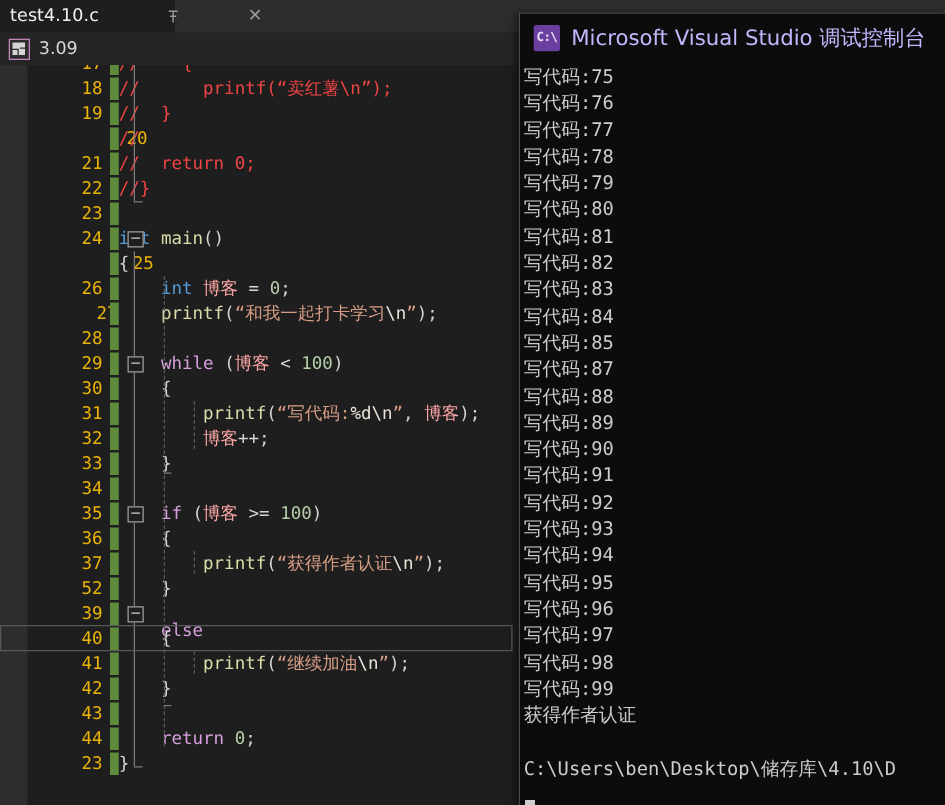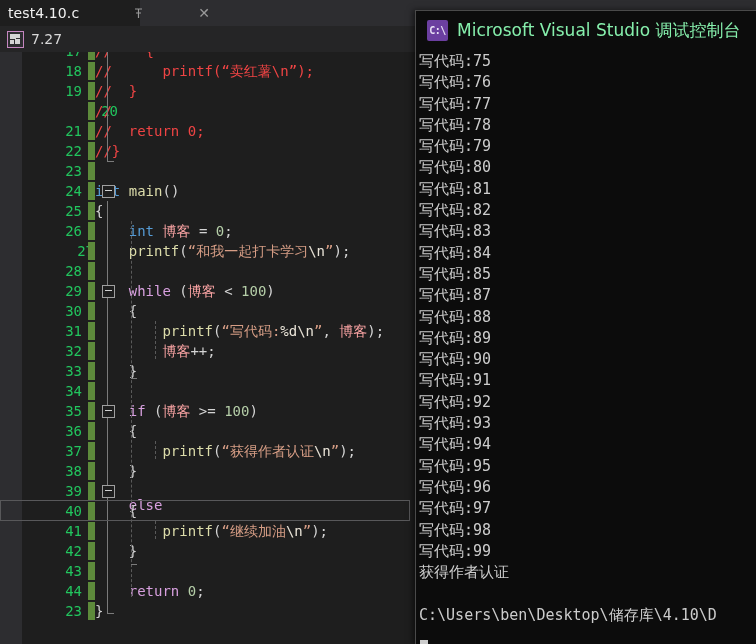--- a/index.html
+++ b/index.html
@@ -32,21 +32,21 @@
   #bc-text{color:#d8d8d8;font-size:14px;margin-left:7px;}
 
   
   #editor{position:absolute;left:0;top:52px;width:756px;height:592px;background:#1e1e1e;overflow:hidden;}
   #breakpoint-margin{position:absolute;left:0;top:0;width:22px;height:592px;background:#2d2d30;}
   #gutter{position:absolute;left:22px;top:0;width:66px;height:592px;background:#1e1e1e;}
   #change-bar{position:absolute;left:88px;top:0;width:7px;height:592px;background:#1e1e1e;}
   #change-bar .seg{position:absolute;left:0;width:7px;background:#5d8a3b;}
   #code-area{position:absolute;left:95px;top:0;width:661px;height:592px;overflow:hidden;}
 
-  .ln{position:absolute;left:0;width:60px;text-align:right;color:#22c55e;
+  .ln{position:absolute;left:0;width:60px;text-align:right;color:#eab308;
       font-family:"DejaVu Sans Mono","Liberation Mono",monospace;font-size:14px;height:20px;line-height:20px;}
   .cl{position:absolute;left:0;height:20px;line-height:20px;white-space:pre;
       font-family:"DejaVu Sans Mono","Liberation Mono",monospace;font-size:14px;color:#d4d4d4;}
 
   
   .c-com{color:#ef4444;}
   .c-kw{color:#569cd6;}
   .c-kw2{color:#d8a0df;}
   .c-var{color:#fca5a5;}
   .c-fn{color:#dcdcaa;}
@@ -68,21 +68,21 @@
 
   
   #console-win{position:absolute;left:415px;top:10px;width:341px;height:634px;
                background:#0c0c0c;border-left:1px solid #4a4a4a;border-top:1px solid #4a4a4a;
                box-shadow:-2px 0 6px rgba(0,0,0,.55);overflow:hidden;}
   #console-title{height:39px;display:flex;align-items:center;background:#0c0c0c;}
   #cmd-icon{width:21px;height:21px;margin-left:11px;background:#6b3fa0;border-radius:2px;
             display:flex;align-items:center;justify-content:center;flex:none;}
   #cmd-icon span{color:#e8e0f5;font-size:10px;font-family:"DejaVu Sans Mono","Liberation Mono",monospace;
                  font-weight:bold;letter-spacing:-.5px;}
-  #console-title-text{color:#86efac;font-size:17px;margin-left:9px;white-space:nowrap;}
+  #console-title-text{color:#c4b5fd;font-size:17px;margin-left:9px;white-space:nowrap;}
   #console-body{position:absolute;left:0;top:40px;width:341px;height:594px;
                 font-family:"DejaVu Sans Mono","Liberation Mono",monospace;
                 font-size:15px;line-height:21.3px;color:#cccccc;overflow:hidden;}
   #console-body .cline{white-space:pre;padding-left:3px;height:21.3px;}
   #console-cursor{position:absolute;left:4px;top:629px;width:8px;height:15px;background:#cccccc;}
 </style>
 </head>
 <body>
 
 <div id="vs-root">
@@ -99,48 +99,48 @@
     </div>
   </div>
 
   <div id="breadcrumb-bar">
     <span id="bc-icon">
       <span class="pz p1"></span>
         <span class="pz p2"></span>
         <span class="pz p3"></span>
         <span class="pz p4"></span>
     </span>
-    <span id="bc-text">7.27</span>
+    <span id="bc-text">3.09</span>
   </div>
 
   <div id="editor">
     <div id="breakpoint-margin"></div>
     <div id="gutter">
         <div class="ln" style="top: -11px;">17</div>
         <div class="ln" style="top: 9px;">18</div>
         <div class="ln" style="top: 29px;">19</div>
         <div class="ln" style="top: 49px; margin-left: 36px;">20</div>
         <div class="ln" style="top: 69px;">21</div>
         <div class="ln" style="top: 89px;">22</div>
         <div class="ln" style="top: 109px;">23</div>
         <div class="ln" style="top: 129px;">24</div>
-        <div class="ln" style="top: 149px;">25</div>
+        <div class="ln" style="top: 149px; padding-left: 41px;">25</div>
         <div class="ln" style="top: 169px;">26</div>
         <div class="ln" style="top: 189px; margin-left: 12px;">27</div>
         <div class="ln" style="top: 209px;">28</div>
         <div class="ln" style="top: 229px;">29</div>
         <div class="ln" style="top: 249px;">30</div>
         <div class="ln" style="top: 269px;">31</div>
         <div class="ln" style="top: 289px;">32</div>
         <div class="ln" style="top: 309px;">33</div>
         <div class="ln" style="top: 329px;">34</div>
         <div class="ln" style="top: 349px;">35</div>
         <div class="ln" style="top: 369px;">36</div>
         <div class="ln" style="top: 389px;">37</div>
-        <div class="ln" style="top: 409px;">38</div>
+        <div class="ln" style="top: 409px;">52</div>
         <div class="ln" style="top: 429px;">39</div>
         <div class="ln" style="top: 449px;">40</div>
         <div class="ln" style="top: 469px;">41</div>
         <div class="ln" style="top: 489px;">42</div>
         <div class="ln" style="top: 509px;">43</div>
         <div class="ln" style="top: 529px;">44</div>
         <div class="ln" style="top: 549px;">23</div>
       </div>
     <div id="change-bar">
         <div class="seg" style="top: -10px; height: 18px;"></div>

